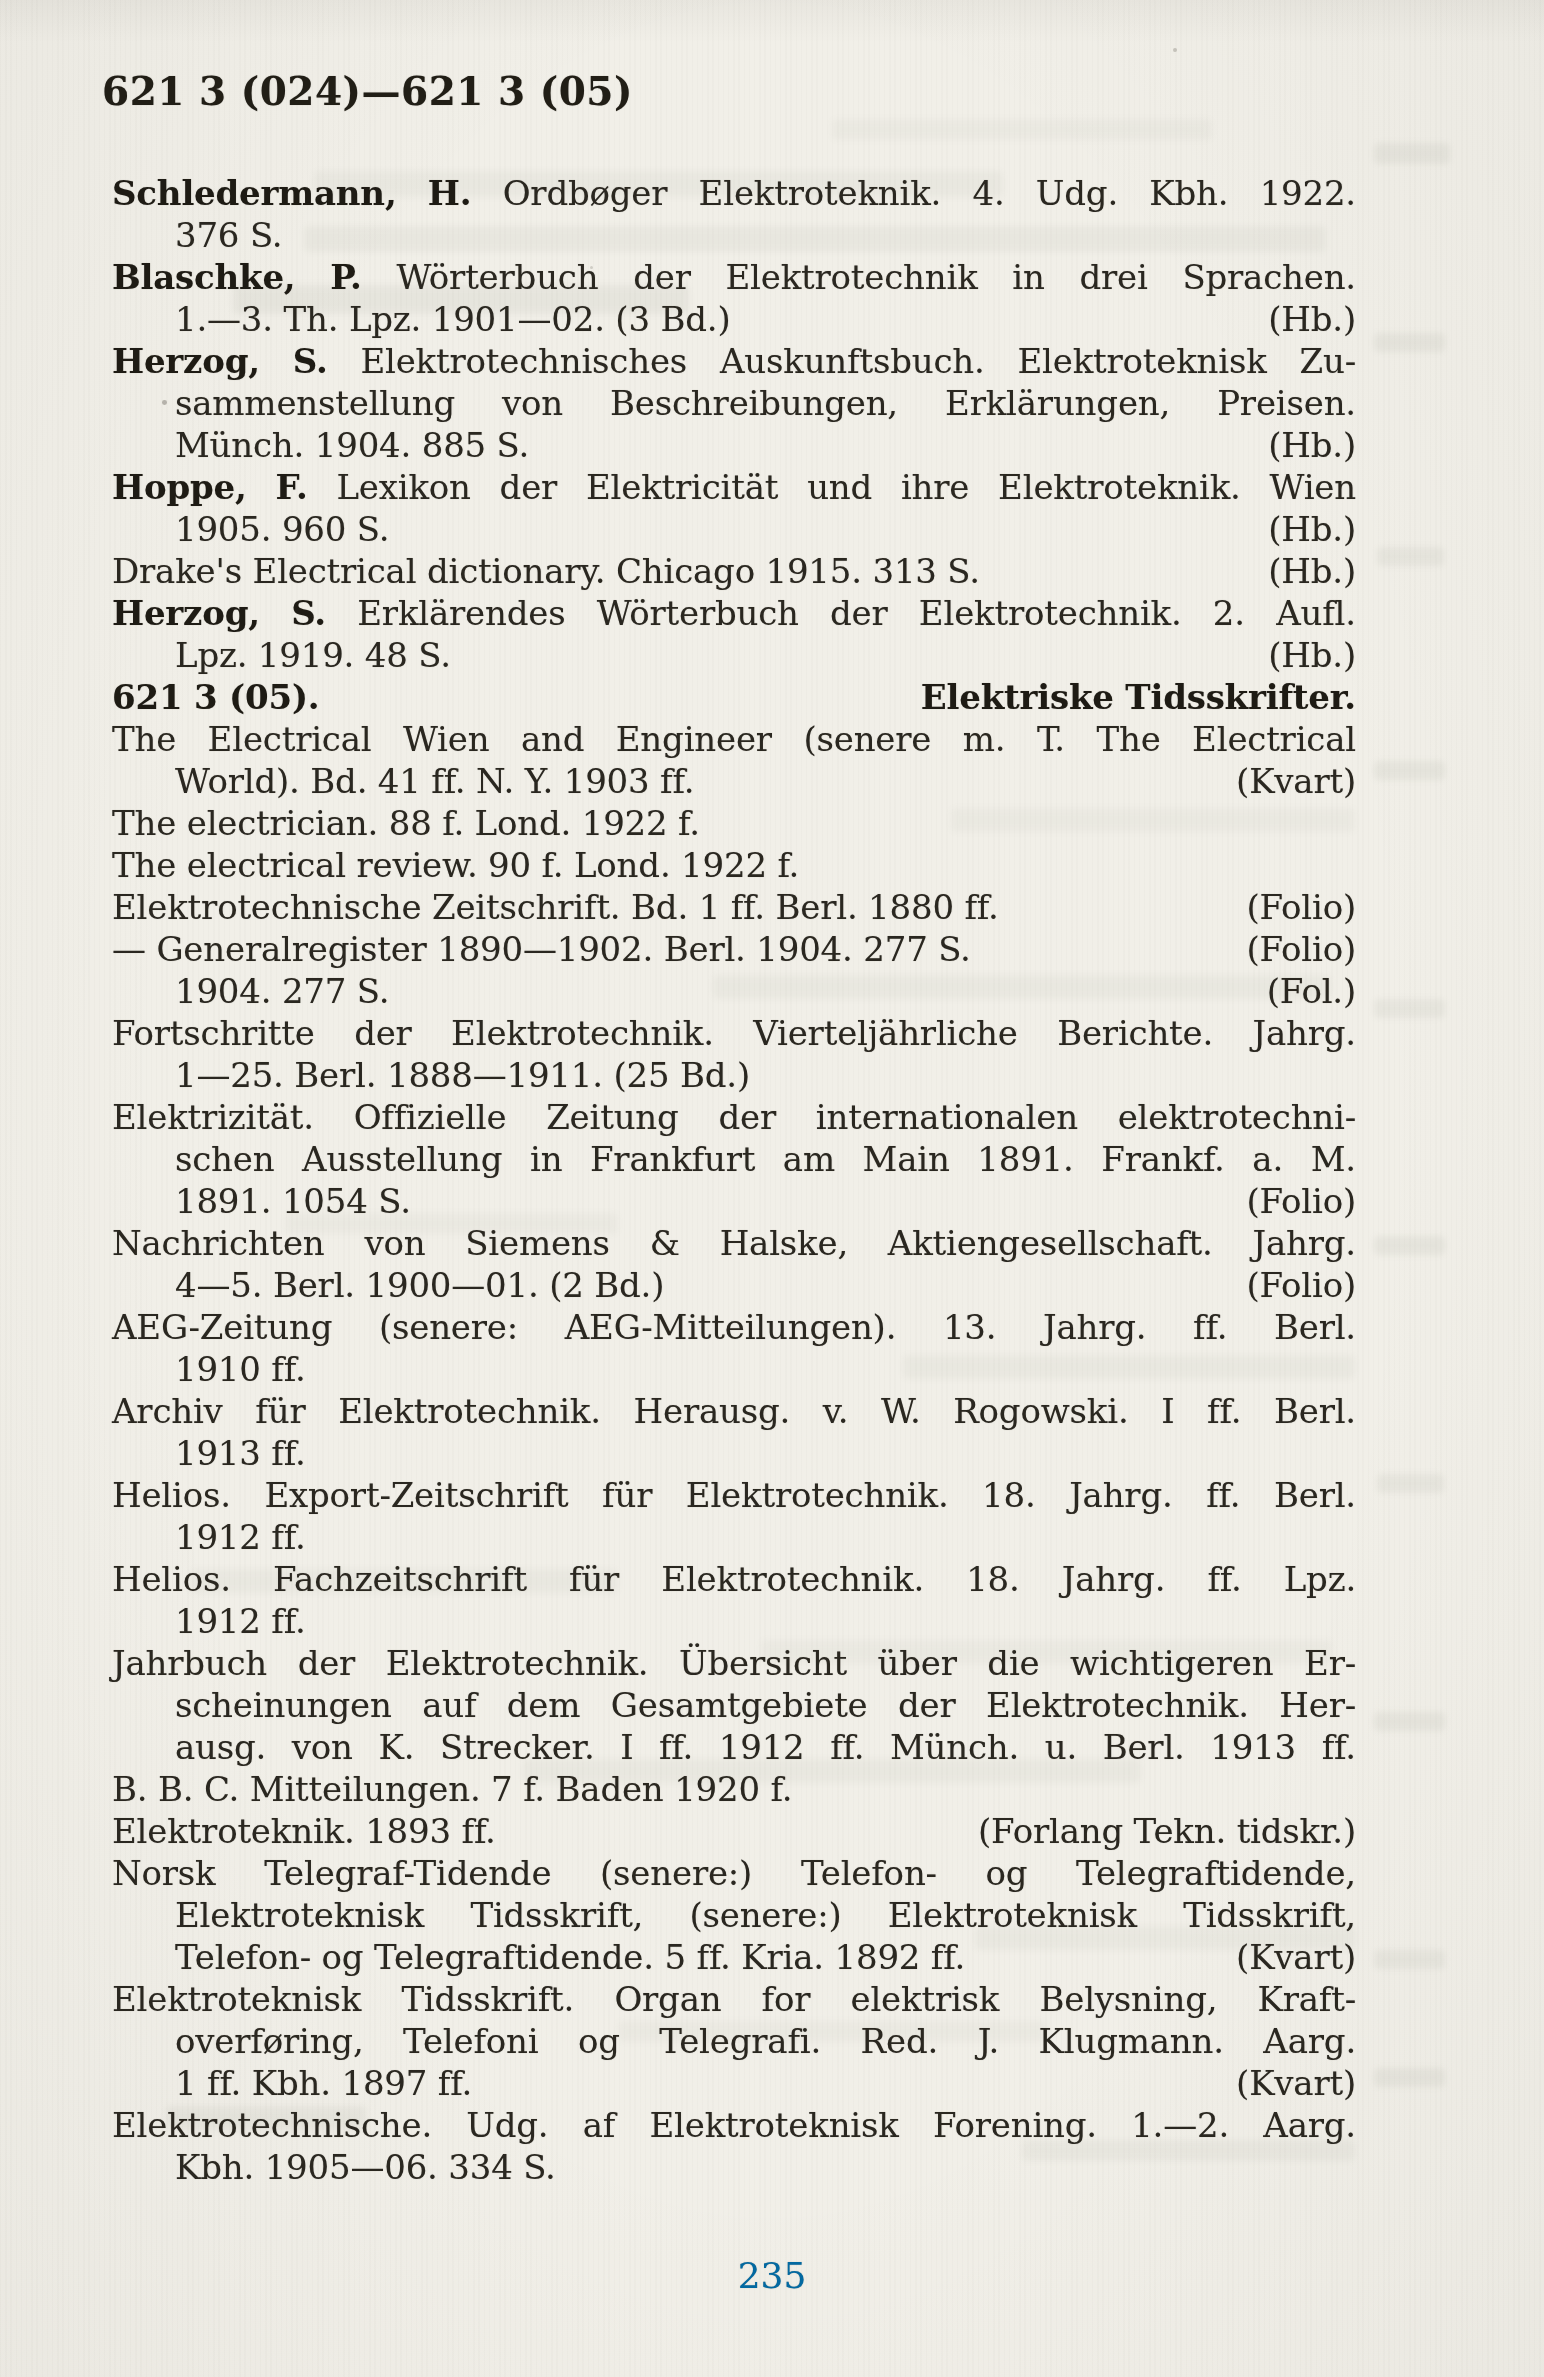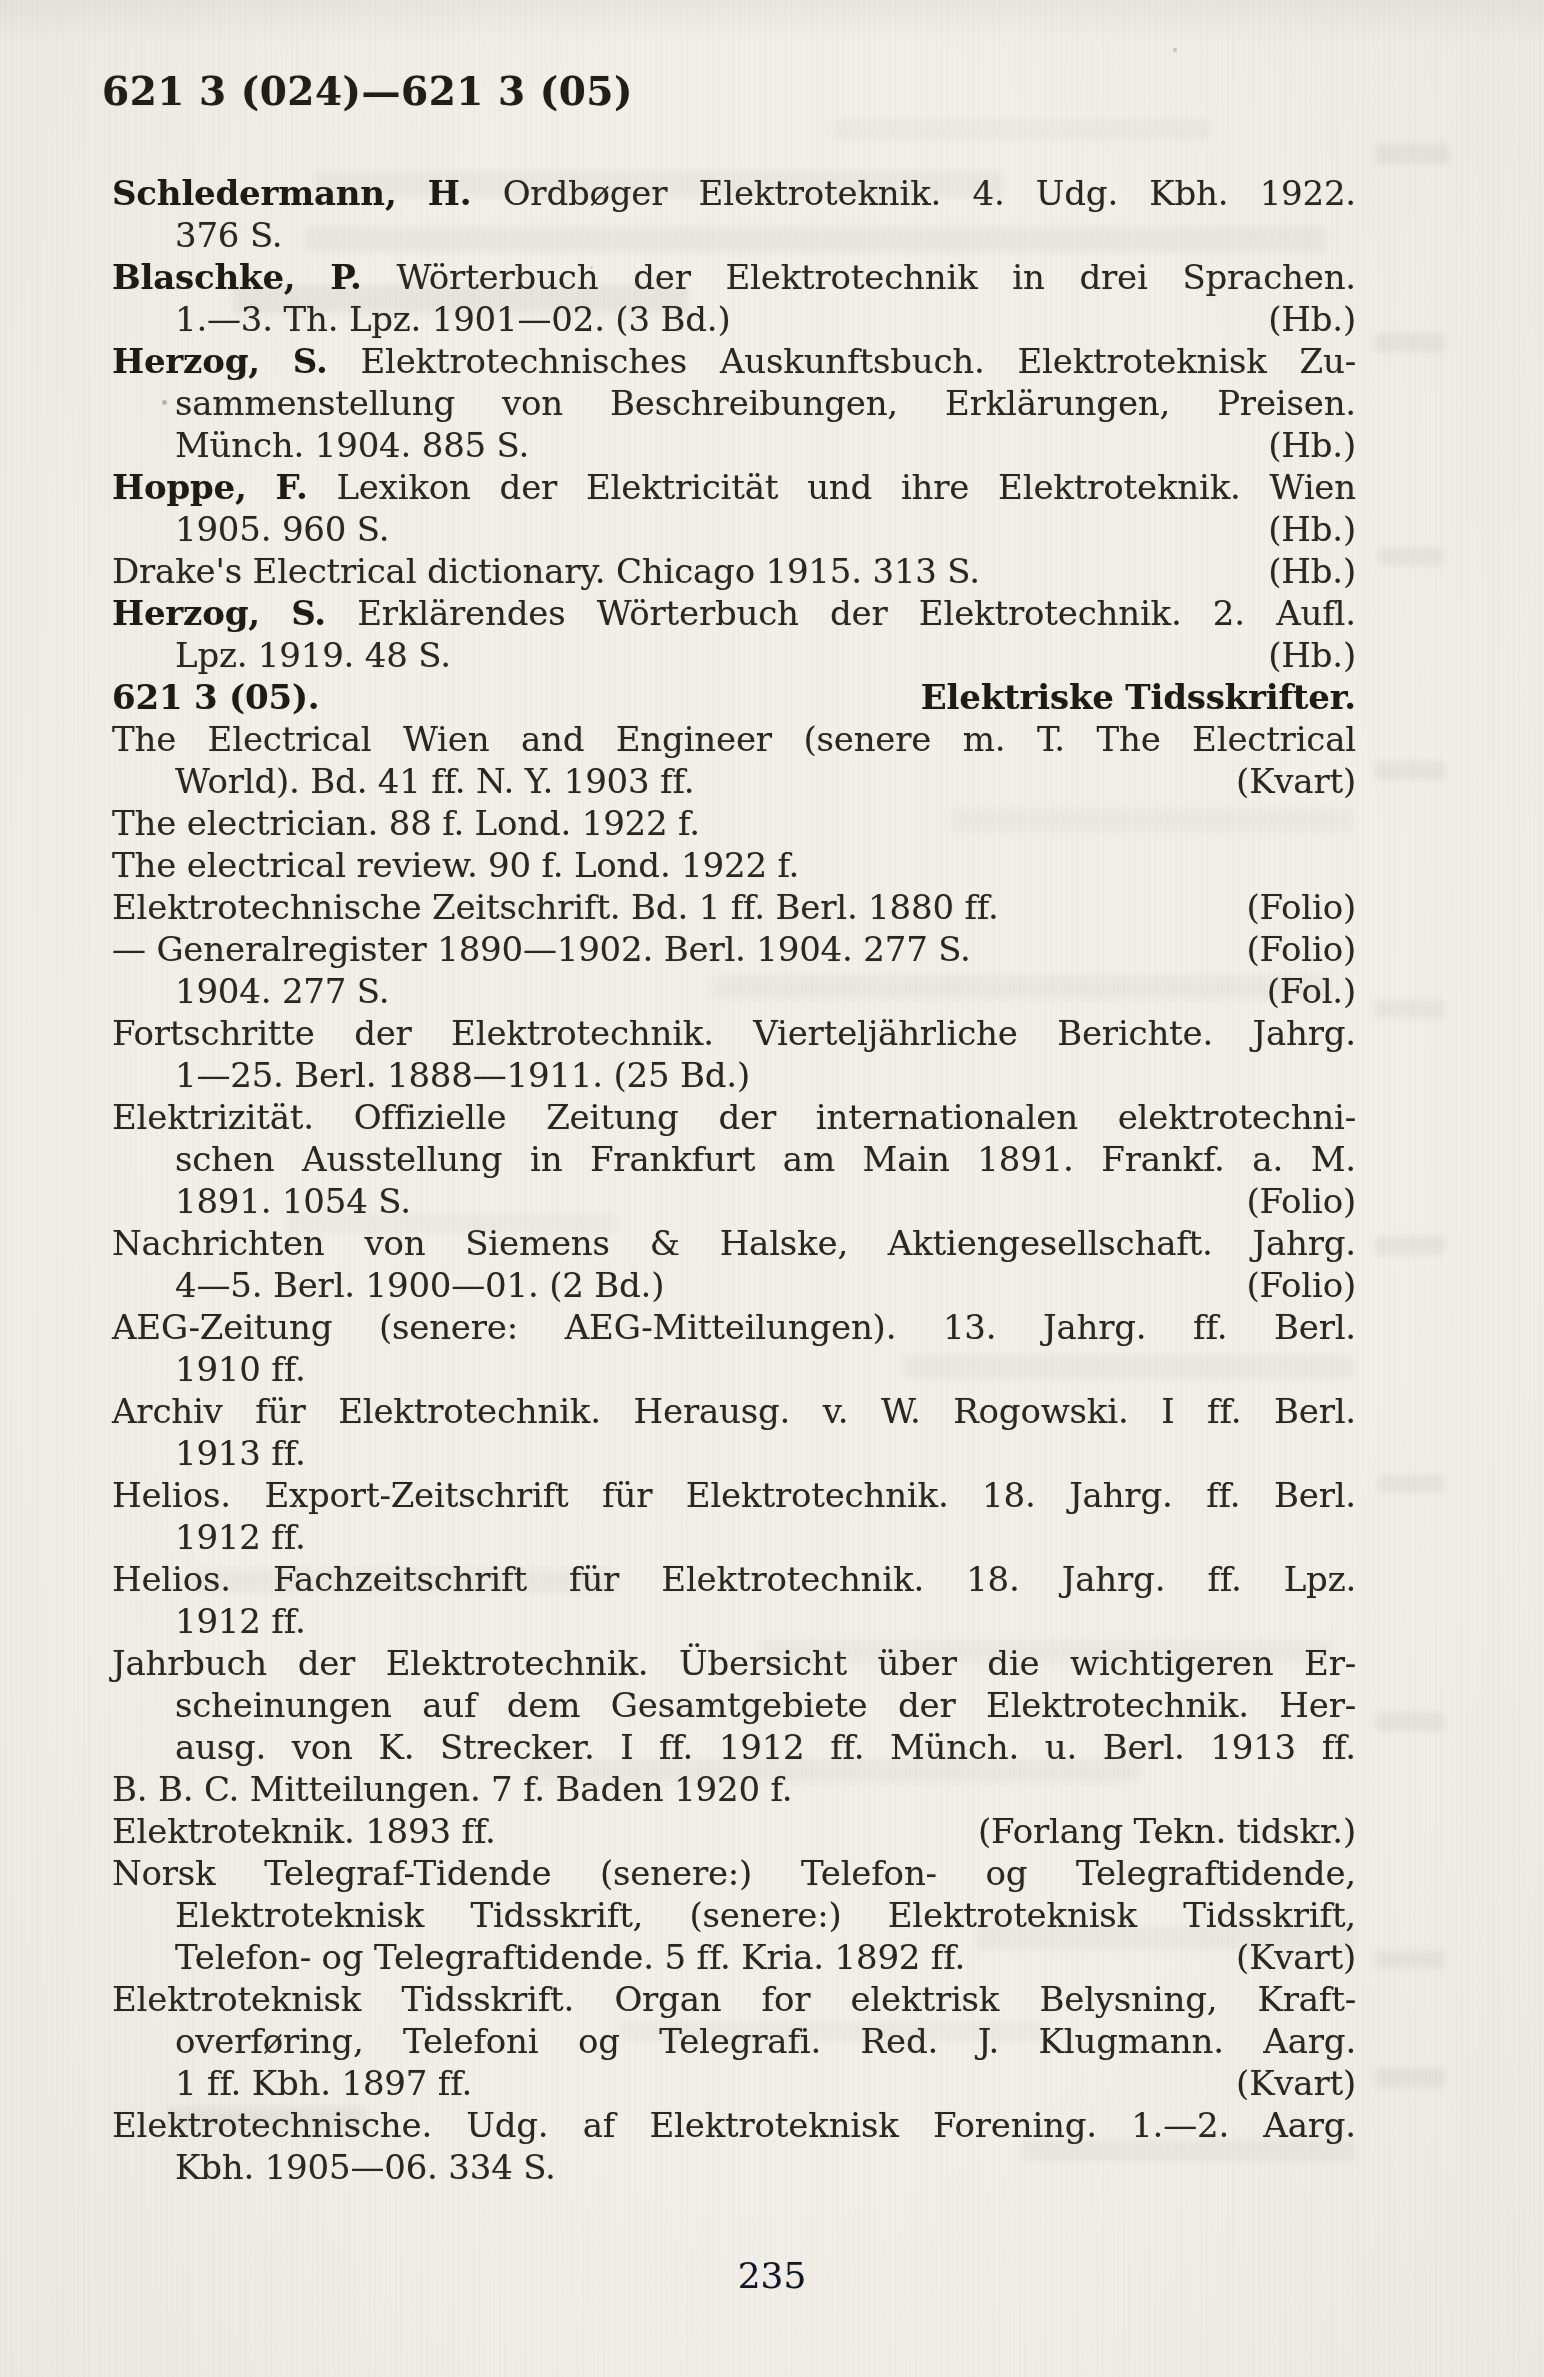--- a/index.html
+++ b/index.html
@@ -69,21 +69,21 @@
     justify-content: space-between;
   }
   .line.indent { padding-left: 63px; }
   .line .b { font-weight: bold; color: #1e1b14; }
   .pagenum {
     position: absolute;
     left: 0; right: 0; top: 2254px;
     text-align: center;
     font-size: 36px;
     line-height: 44px;
-    color: #0f172a;
+    color: #0369a1;
     text-shadow: 0 0 1px rgba(38,35,25,0.3);
   }
 </style>
 </head>
 <body>
 
 <div class="scan">
   <div class="texture"></div>
   <div id="bleed">
       <div class="ghost" style="left: 314px; top: 171px; width: 689px; height: 26px; opacity: 0.07;"></div>

